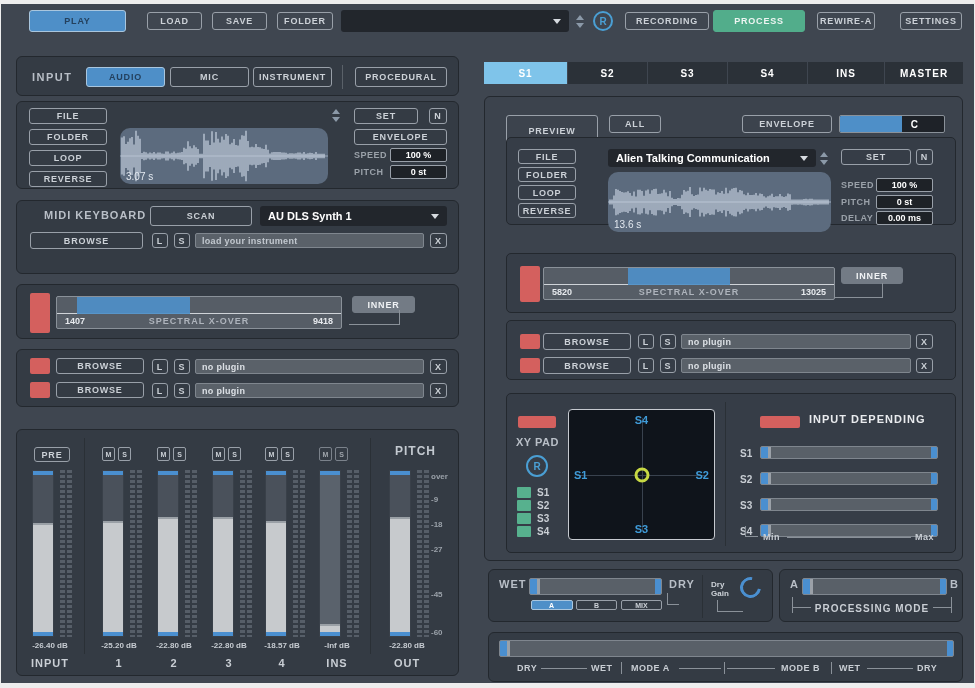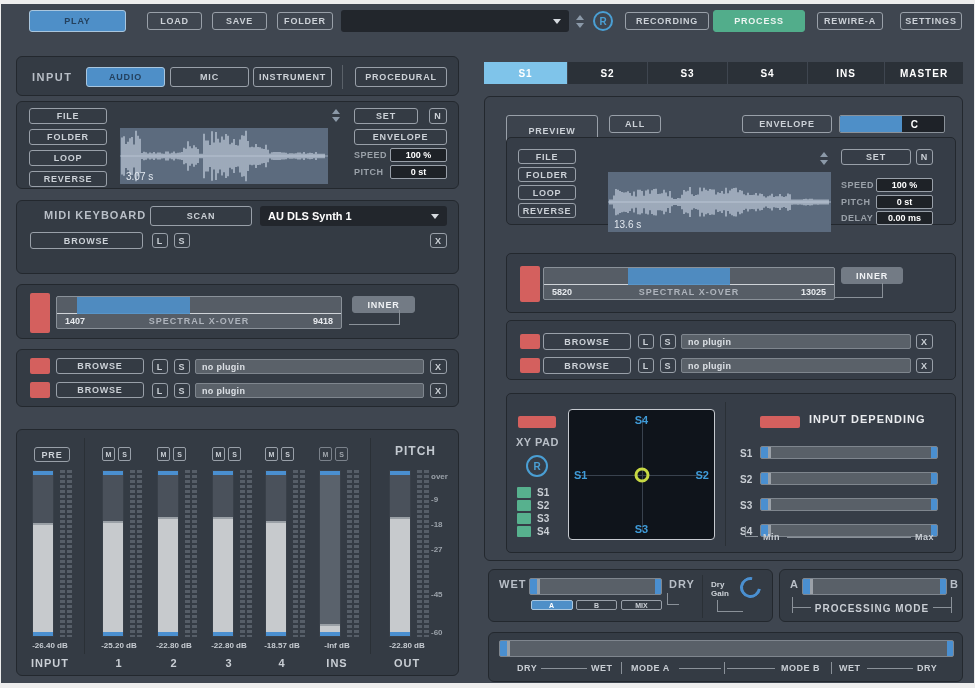--- a/index.html
+++ b/index.html
@@ -19,21 +19,21 @@
   .val{display:flex;align-items:center;justify-content:center;background:#1e2227;border:1px solid #99a0a9;border-radius:2px;color:#fff;font-size:9px;font-weight:bold}
   .field{display:flex;align-items:center;background:#5a6169;border:1px solid #7f868e;border-radius:2px;color:#dce0e5;font-size:9px;font-weight:bold;padding:0 6px;letter-spacing:.3px}
   .lbl{color:#b9bfc7;font-size:11px;font-weight:bold;letter-spacing:1.5px;display:flex;align-items:center}
   .slbl{color:#9aa1a9;font-size:9px;font-weight:bold;letter-spacing:.5px;display:flex;align-items:center}
   .red{background:#d4605e;border-radius:2px}
   .stepper{display:flex;flex-direction:column;justify-content:center;gap:3px;align-items:center}
   .stepper i{width:0;height:0;border-left:4px solid transparent;border-right:4px solid transparent}
   .stepper .up{border-bottom:5px solid #8b99a8}
   .stepper .dn{border-top:5px solid #8b99a8}
   .rbadge{display:flex;align-items:center;justify-content:center;border:2px solid #4a9fd4;border-radius:50%;color:#4a9fd4;font-size:10px;font-weight:bold}
-  .wavebox{background:#5c6b7e;border-radius:0;position:absolute;overflow:hidden}
+  .wavebox{background:#5c6b7e;border-radius:10px;position:absolute;overflow:hidden}
   .wavebox svg{position:absolute;inset:0;width:100%;height:100%}
   .dur{position:absolute;left:6px;bottom:2px;color:#e2e8ef;font-size:10px;z-index:2}
   .xslider{position:absolute;background:#565d66;border:1px solid #8a9199;border-radius:2px}
   .xslider .track{position:absolute;left:0;right:0;top:0;height:17px;border-bottom:1px solid #cfd3d8}
   .xslider .band{position:absolute;top:0;height:17px;background:#4e8fc8;opacity:.92}
   .xslider .minv{position:absolute;left:8px;bottom:2px;color:#e7eaee;font-size:9px;font-weight:bold}
   .xslider .maxv{position:absolute;right:8px;bottom:2px;color:#e7eaee;font-size:9px;font-weight:bold}
   .xslider .cap{position:absolute;left:0;right:0;bottom:2px;text-align:center;color:#aeb4bc;font-size:9px;font-weight:bold;letter-spacing:1px}
   .corner-rb{border-right:1px solid #8a9199;border-bottom:1px solid #8a9199}
   .corner-lb{border-left:1px solid #8a9199;border-bottom:1px solid #8a9199}
@@ -82,21 +82,21 @@
         <span></span>
         <span class="caret"></span>
       </div>
   <div class="abs stepper" style="left:572px;top:6px;width:14px;height:22px">
         <i class="up"></i>
         <i class="dn"></i>
       </div>
   <div class="abs rbadge" style="left:592px;top:7px;width:20px;height:20px">R</div>
   <div class="abs btn" style="left:624px;top:8px;width:84px;height:18px">RECORDING</div>
   <div class="abs btn green" style="left:712px;top:6px;width:92px;height:22px">PROCESS</div>
-  <div class="abs btn" style="left:816px;top:8px;width:66px;height:18px">REWIRE-A</div>
+  <div class="abs btn" style="left:816px;top:8px;width:58px;height:18px">REWIRE-A</div>
   <div class="abs btn" style="left:899px;top:8px;width:62px;height:18px">SETTINGS</div>
 
   <div class="panel" style="left:15px;top:52px;width:443px;height:40px">
     <div class="abs lbl" style="left:15px;top:0;height:40px">INPUT</div>
     <div class="abs btn blue" style="left:69px;top:10px;width:79px;height:20px">AUDIO</div>
     <div class="abs btn" style="left:153px;top:10px;width:79px;height:20px">MIC</div>
     <div class="abs btn" style="left:236px;top:10px;width:79px;height:20px">INSTRUMENT</div>
     <div class="abs" style="left:325px;top:8px;width:1px;height:24px;background:#5a6169"></div>
     <div class="abs btn" style="left:338px;top:10px;width:92px;height:20px">PROCEDURAL</div>
   </div>
@@ -129,20 +129,21 @@
   <div class="panel" style="left:15px;top:196px;width:443px;height:74px">
     <div class="abs lbl" style="left:27px;top:5px;height:18px;letter-spacing:1px">MIDI KEYBOARD</div>
     <div class="abs btn" style="left:133px;top:5px;width:102px;height:20px">SCAN</div>
     <div class="abs sel" style="left:243px;top:5px;width:187px;height:20px">
           <span>AU DLS Synth 1</span>
           <span class="caret"></span>
         </div>
     <div class="abs btn" style="left:13px;top:31px;width:113px;height:17px">BROWSE</div>
     <div class="abs btn" style="left:135px;top:32px;width:16px;height:15px">L</div>
     <div class="abs btn" style="left:157px;top:32px;width:16px;height:15px">S</div>
+    <div class="abs field" style="left:178px;top:32px;width:229px;height:15px;color:#c2c8cf">load your instrument</div>
     <div class="abs btn" style="left:413px;top:32px;width:17px;height:15px">X</div>
   </div>
 
   <div class="panel" style="left:15px;top:280px;width:443px;height:55px">
     <div class="abs red" style="left:13px;top:8px;width:20px;height:40px"></div>
     <div class="xslider" style="left:39px;top:11px;width:286px;height:33px">
       <div class="track"></div>
       <div class="band" style="left: 7%; width: 40%;"></div>
       <span class="minv">1407</span>
       <span class="cap">SPECTRAL X-OVER</span>
@@ -251,20 +252,24 @@
     <div class="abs" style="left:354px;top:18px;width:106px;height:18px;background:#1e2228;border:1px solid #8a9199;border-radius:2px;overflow:hidden">
       <div class="abs" style="left: 0px; top: 0px; height: 100%; background: rgb(78, 143, 200); width: 60%;"></div>
       <div class="abs" style="left:62%;top:0;width:20px;height:100%;display:flex;align-items:center;justify-content:center;color:#fff;font-size:10px;font-weight:bold">C</div>
     </div>
 
     <div class="subpanel" style="left:21px;top:40px;width:450px;height:88px">
       <div class="abs btn" style="left:11px;top:11px;width:58px;height:15px">FILE</div>
       <div class="abs btn" style="left:11px;top:29px;width:58px;height:15px">FOLDER</div>
       <div class="abs btn" style="left:11px;top:47px;width:58px;height:15px">LOOP</div>
       <div class="abs btn" style="left:11px;top:65px;width:58px;height:15px">REVERSE</div>
+      <div class="abs sel" style="left:101px;top:11px;width:208px;height:18px">
+            <span>Alien Talking Communication</span>
+            <span class="caret"></span>
+          </div>
       <div class="abs stepper" style="left:311px;top:11px;width:12px;height:18px">
             <i class="up"></i>
             <i class="dn"></i>
           </div>
       <div class="wavebox" style="left:101px;top:34px;width:223px;height:60px">
         <svg class="wave" viewBox="0 0 223 48" preserveAspectRatio="none">
               <path d="M2 22.0V26.0M4 22.0V26.0M6 18.8V29.2M8 13.5V34.5M10 14.1V33.9M12 15.2V32.8M14 15.9V32.1M16 16.3V31.7M18 16.1V31.9M20 15.3V32.7M22 16.8V31.2M24 18.9V29.1M26 15.6V32.4M28 19.5V28.5M30 14.2V33.8M32 14.1V33.9M34 15.1V32.9M36 19.0V29.0M38 14.7V33.3M40 14.0V34.0M42 17.4V30.6M44 14.5V33.5M46 13.5V34.5M48 13.3V34.7M50 17.5V30.5M52 17.4V30.6M54 17.0V31.0M56 14.2V33.8M58 16.3V31.7M60 19.3V28.7M62 15.2V32.8M64 20.6V27.4M66 21.6V26.4M68 21.6V26.4M70 20.8V27.2M72 20.9V27.1M74 18.2V29.8M76 14.4V33.6M78 15.6V32.4M80 15.0V33.0M82 12.0V36.0M84 17.8V30.2M86 19.1V28.9M88 18.4V29.6M90 17.9V30.1M92 12.4V35.6M94 15.4V32.6M96 12.5V35.5M98 14.2V33.8M100 15.0V33.0M102 13.6V34.4M104 14.0V34.0M106 13.9V34.1M108 18.0V30.0M110 16.1V31.9M112 16.7V31.3M114 15.2V32.8M116 17.4V30.6M118 12.5V35.5M120 16.9V31.1M122 14.7V33.3M124 13.4V34.6M126 12.7V35.3M128 12.5V35.5M130 16.2V31.8M132 14.3V33.7M134 15.0V33.0M136 17.7V30.3M138 18.6V29.4M140 16.5V31.5M142 18.3V29.7M144 18.4V29.6M146 18.2V29.8M148 16.7V31.3M150 18.7V29.3M152 17.2V30.8M154 17.6V30.4M156 19.4V28.6M158 20.4V27.6M160 19.3V28.7M162 18.8V29.2M164 17.3V30.7M166 19.9V28.1M168 19.4V28.6M170 19.3V28.7M172 17.6V30.4M174 19.4V28.6M176 20.0V28.0M178 19.3V28.7M180 17.1V30.9M182 17.7V30.3M184 21.9V26.1M186 22.0V26.0M188 22.0V26.0M190 21.9V26.1M192 22.0V26.0M194 21.9V26.1M196 21.5V26.5M198 21.3V26.7M200 21.7V26.3M202 21.3V26.7M204 21.4V26.6M206 22.0V26.0M208 22.0V26.0M210 21.9V26.1M212 22.0V26.0M214 22.0V26.0M216 22.0V26.0M218 22.0V26.0M220 22.0V26.0" stroke="#c9d4e2" stroke-width="1.2" fill="none"></path>
               <line x1="0" x2="223" y1="24" y2="24" stroke="#c9d4e2" stroke-width="0.6"></line>
             </svg>
         <span class="dur">13.6 s</span>

